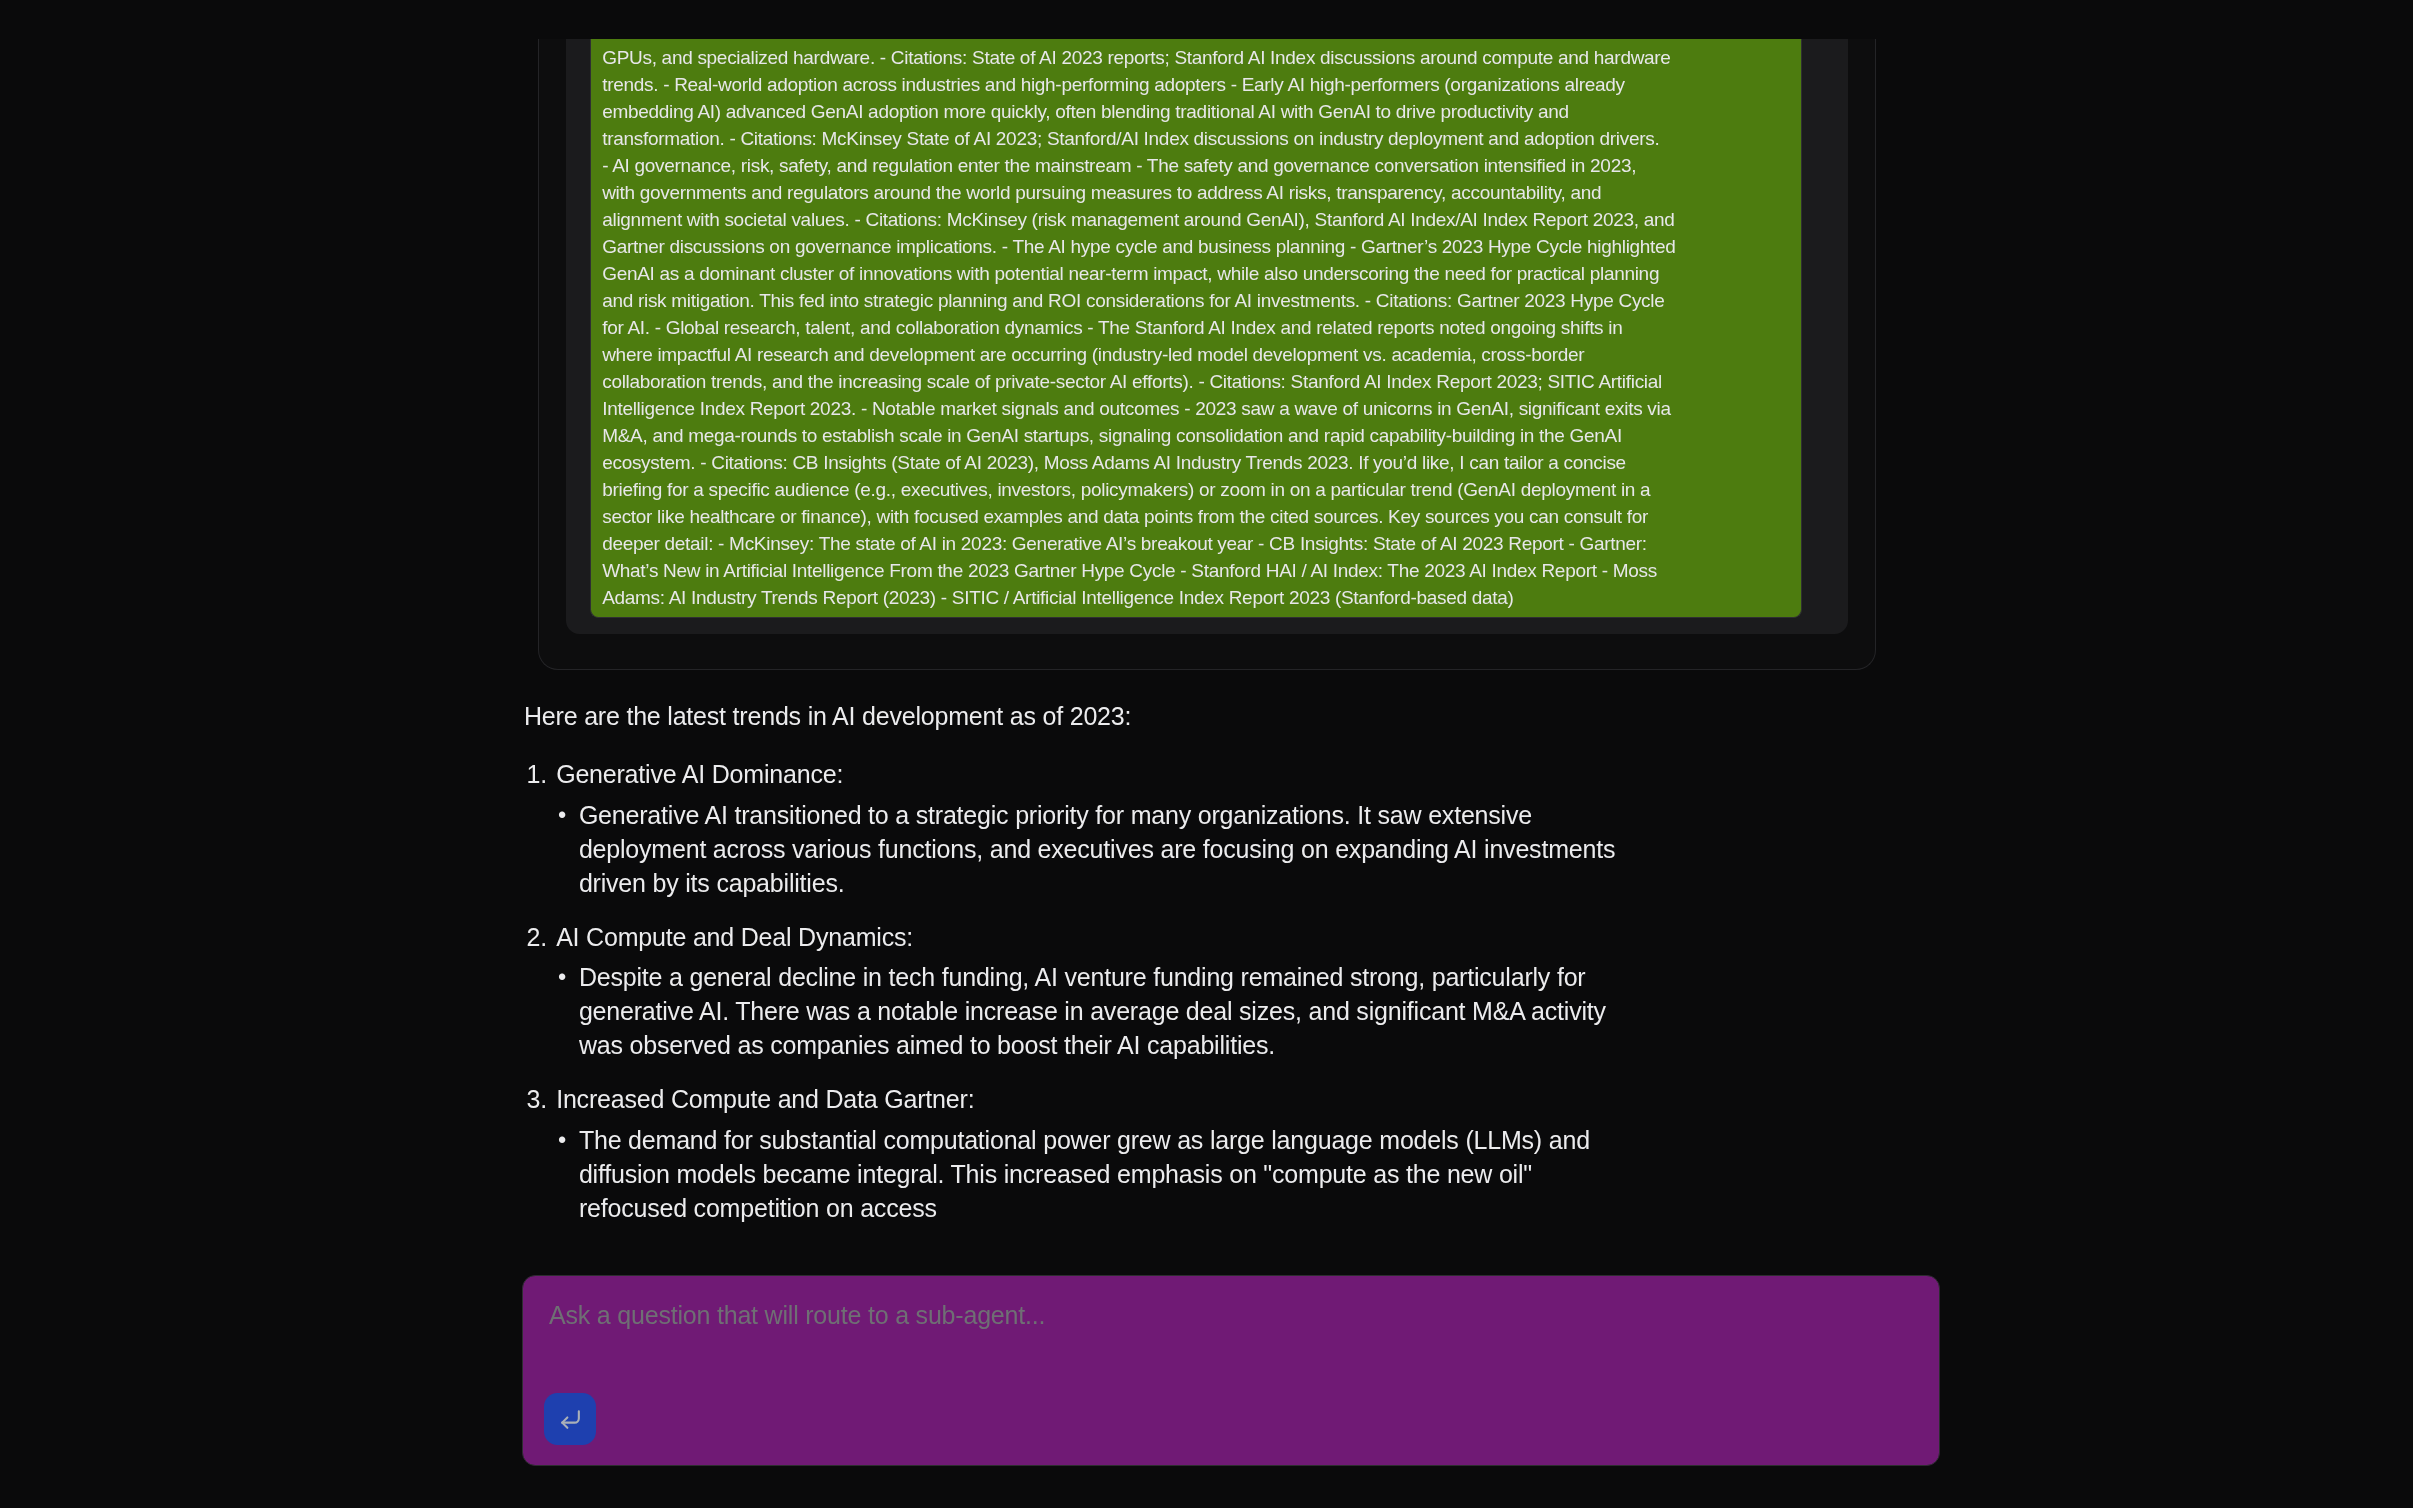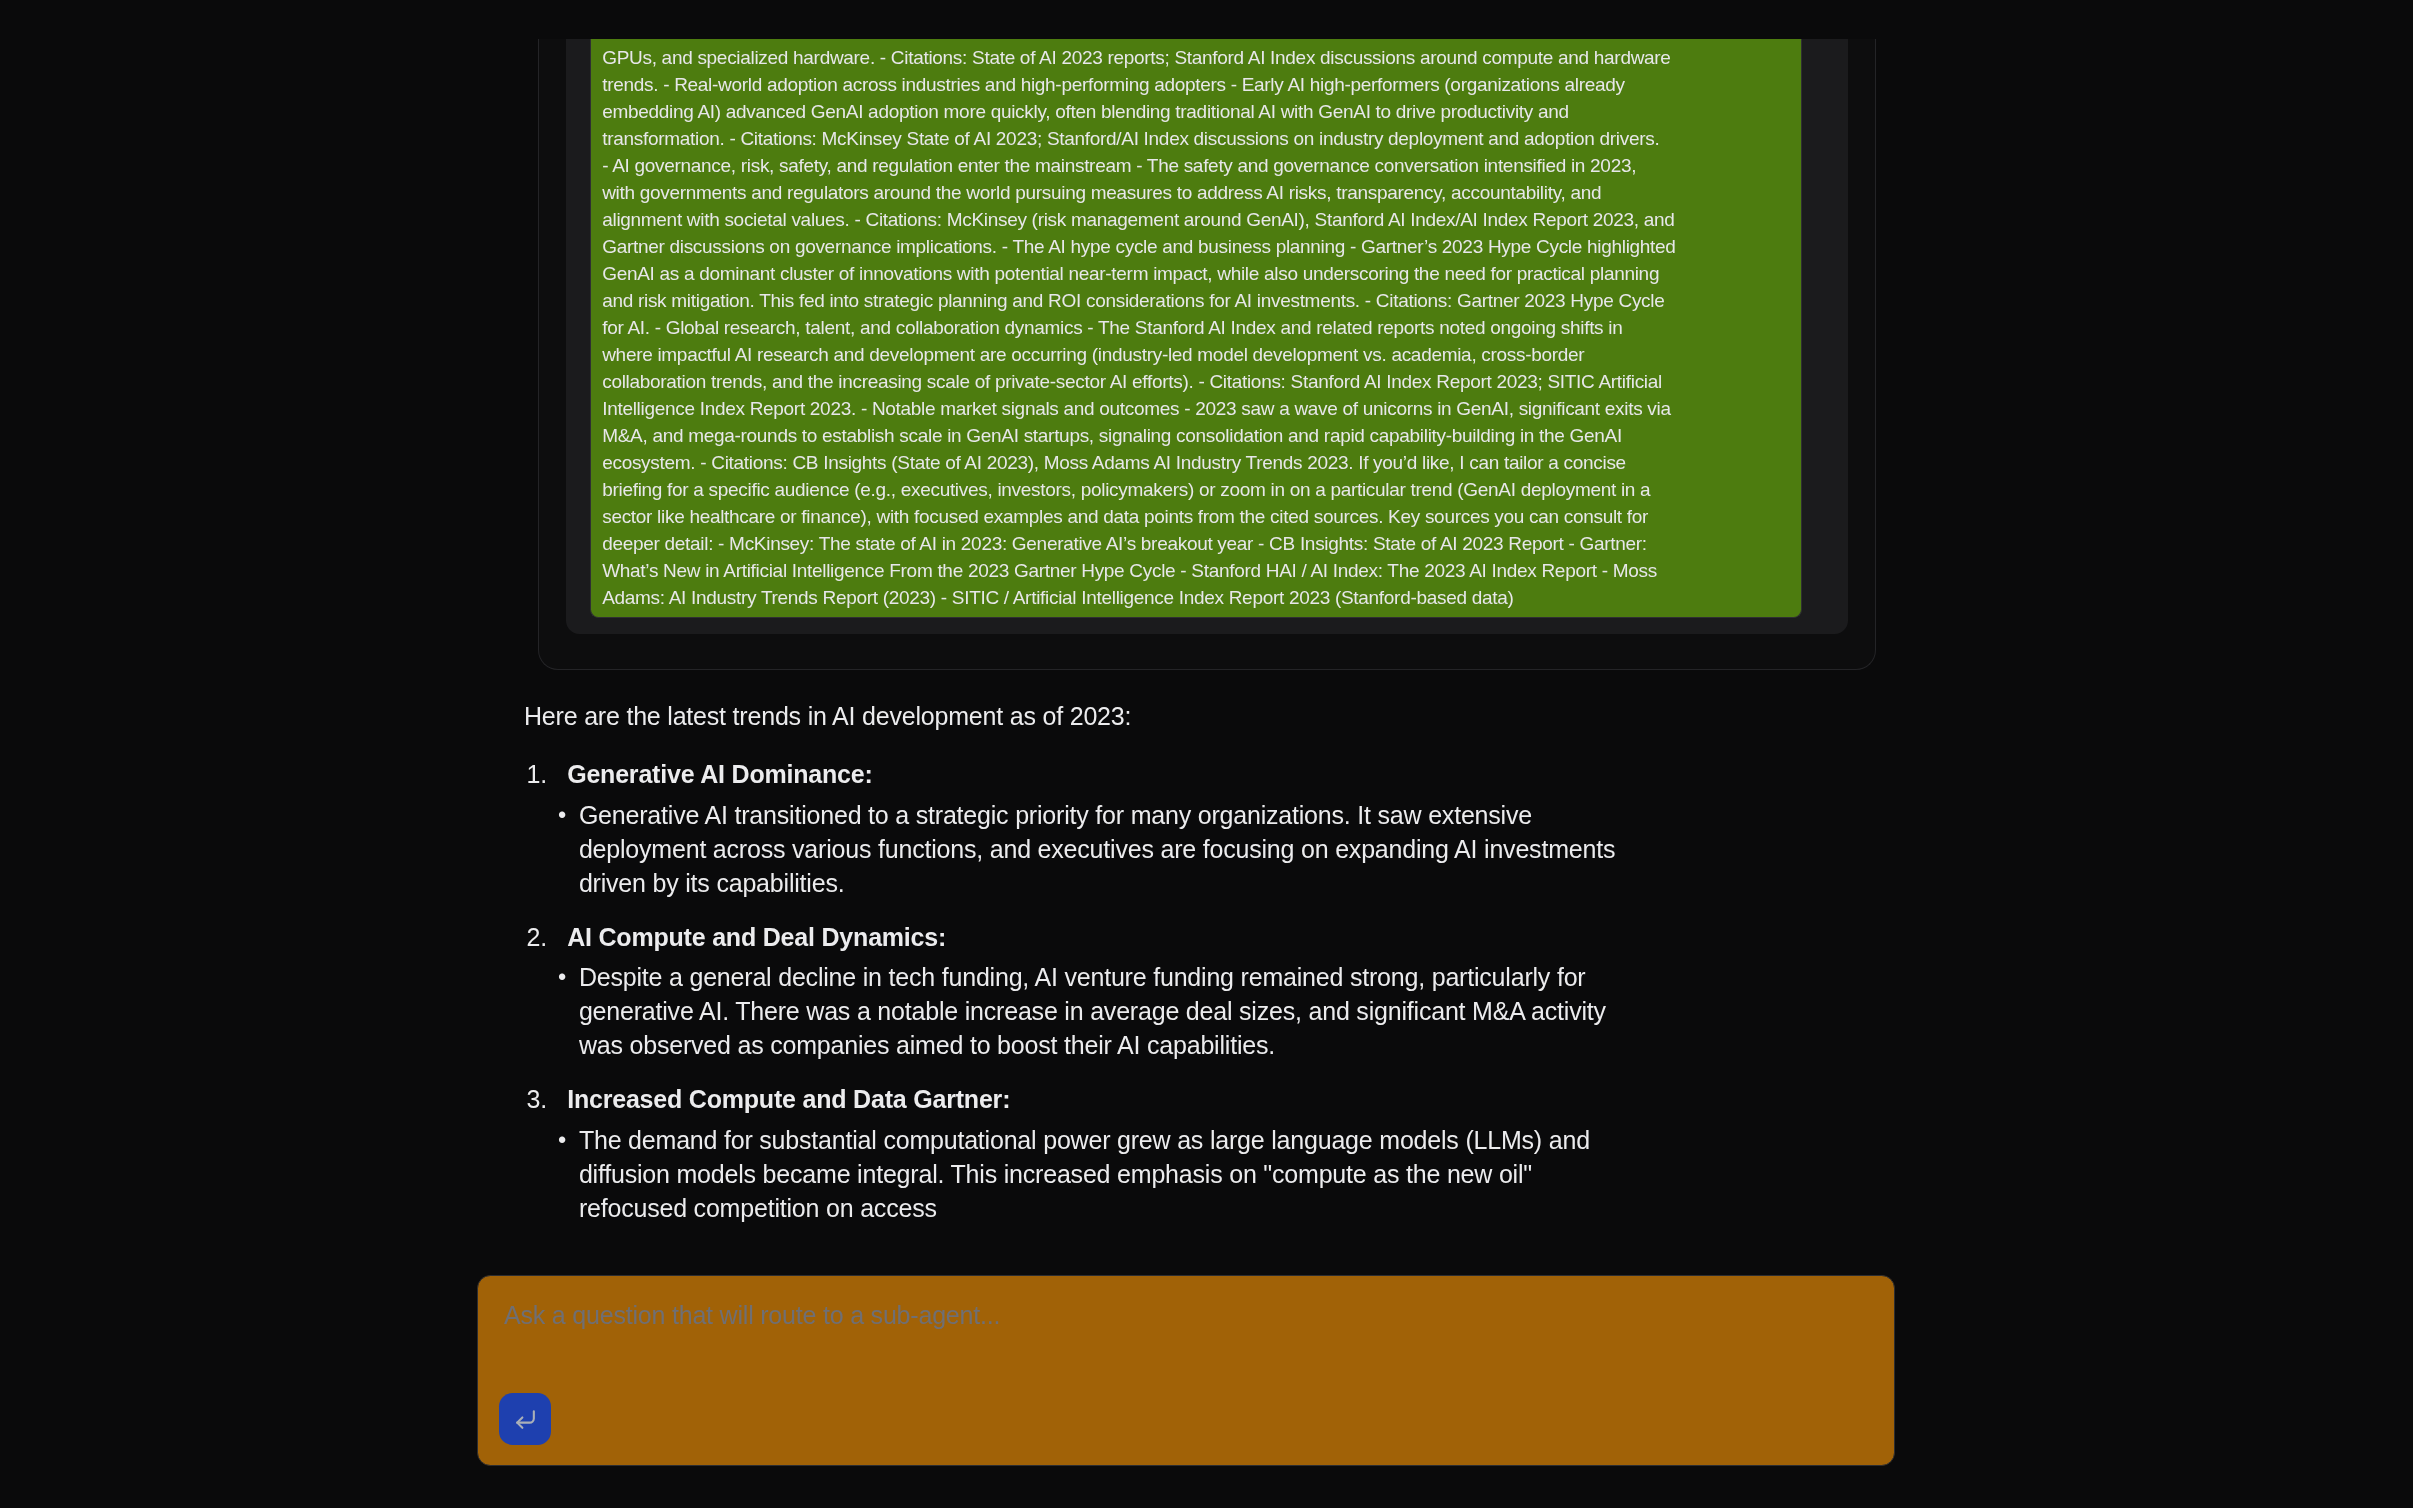--- a/index.html
+++ b/index.html
@@ -41,30 +41,30 @@
 
   
   .message{
     position:absolute;left:524px;top:699px;width:1341px;
     color:#ececee;font-size:25px;line-height:34px;letter-spacing:-0.2px;
   }
   .message p.intro{margin:0 0 24px 0;}
   .trend-item{margin:0;}
   .item-heading{margin:0 0 6.7px 0;padding-left:2.5px;}
   .item-number{font-weight:400;margin-right:9.2px;}
-  .item-title{font-weight:700;margin-left:11px;}
+  .item-title{font-weight:400;}
   .bullet-row{display:flex;margin:0 0 20px 0;padding-left:34px;}
   .bullet-dot{flex:0 0 auto;width:9.2px;margin-right:11.7px;font-size:23.5px;}
   .bullet-text{white-space:pre-line;}
 
   
   .composer{
-    position:absolute;left:477px;top:1275px;width:1418px;height:191px;
+    position:absolute;left:522px;top:1275px;width:1418px;height:191px;
     box-sizing:border-box;
-    background:#a16207;
+    background:#701a75;
     border:0.8px solid #2d2d30;
     border-radius:13.4px;
   }
   .composer textarea{
     position:absolute;left:0;top:0;width:100%;height:109px;
     box-sizing:border-box;
     background:transparent;border:none;outline:none;resize:none;
     padding:22px 27px 0 26px;
     font-family:"Liberation Sans","DejaVu Sans",sans-serif;
     font-size:25px;line-height:34px;letter-spacing:-0.2px;

